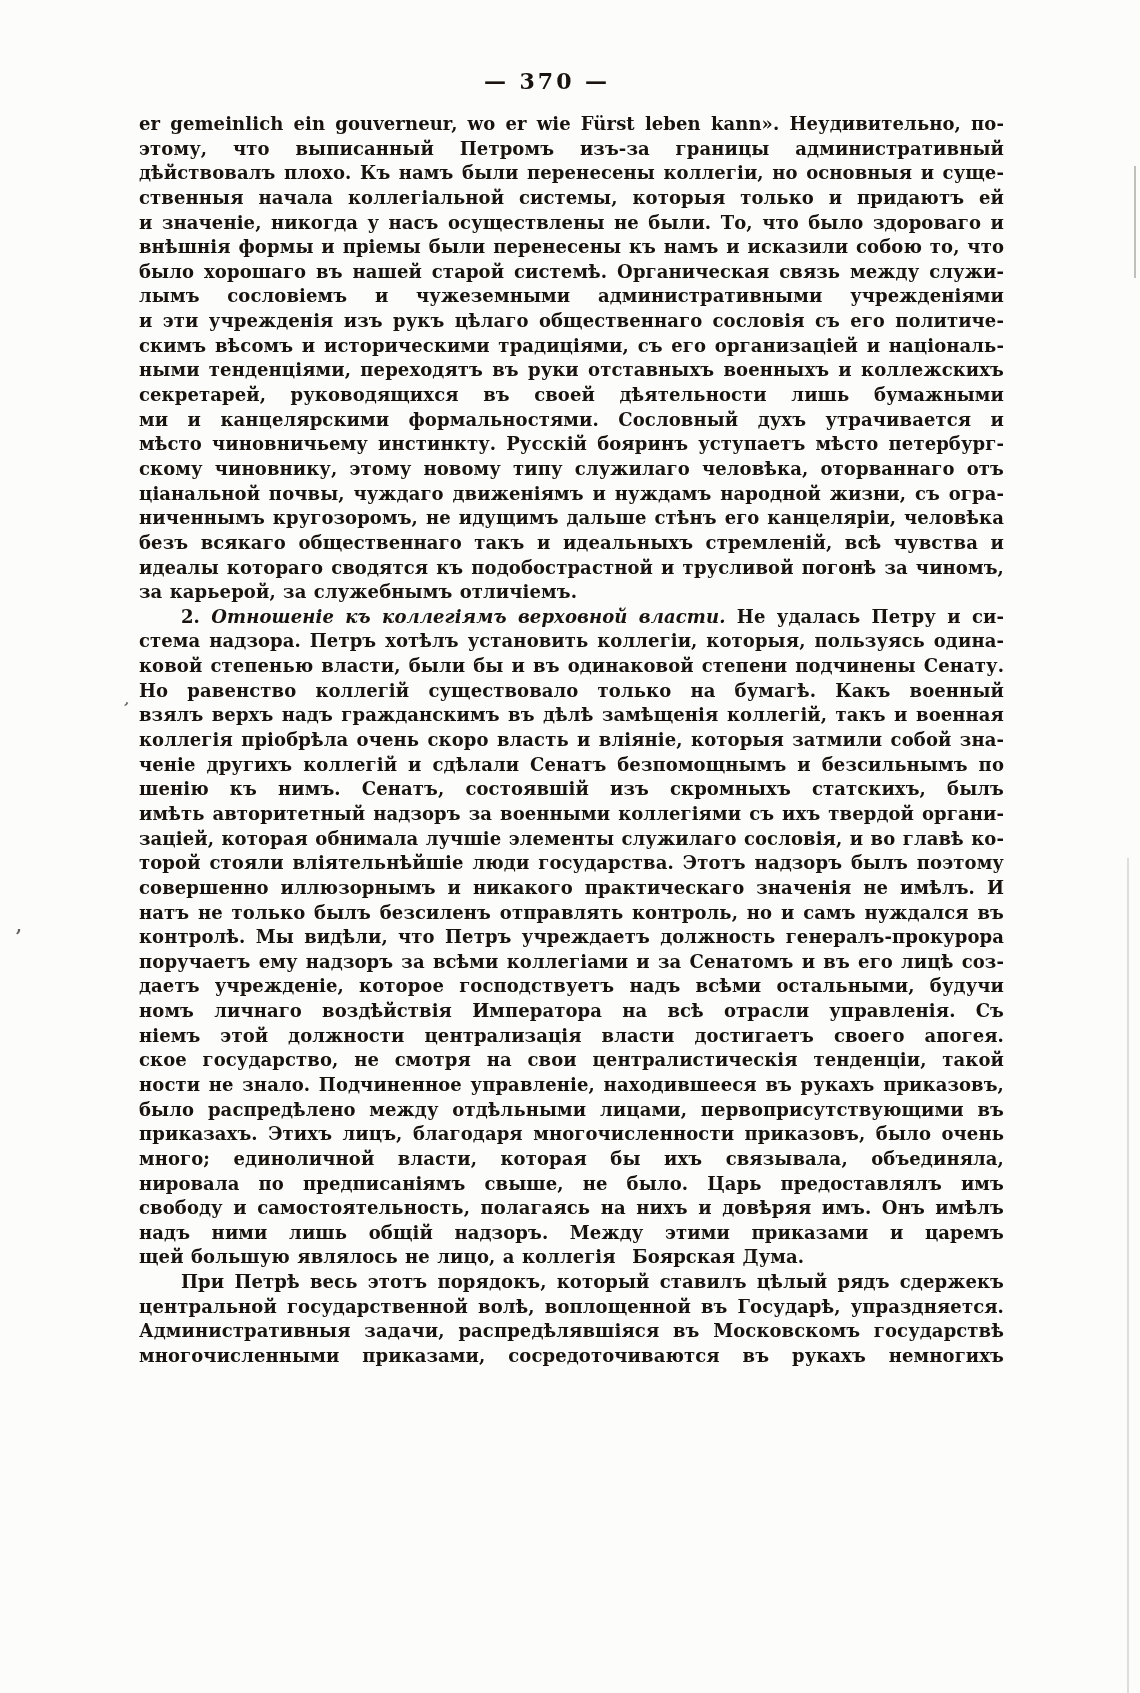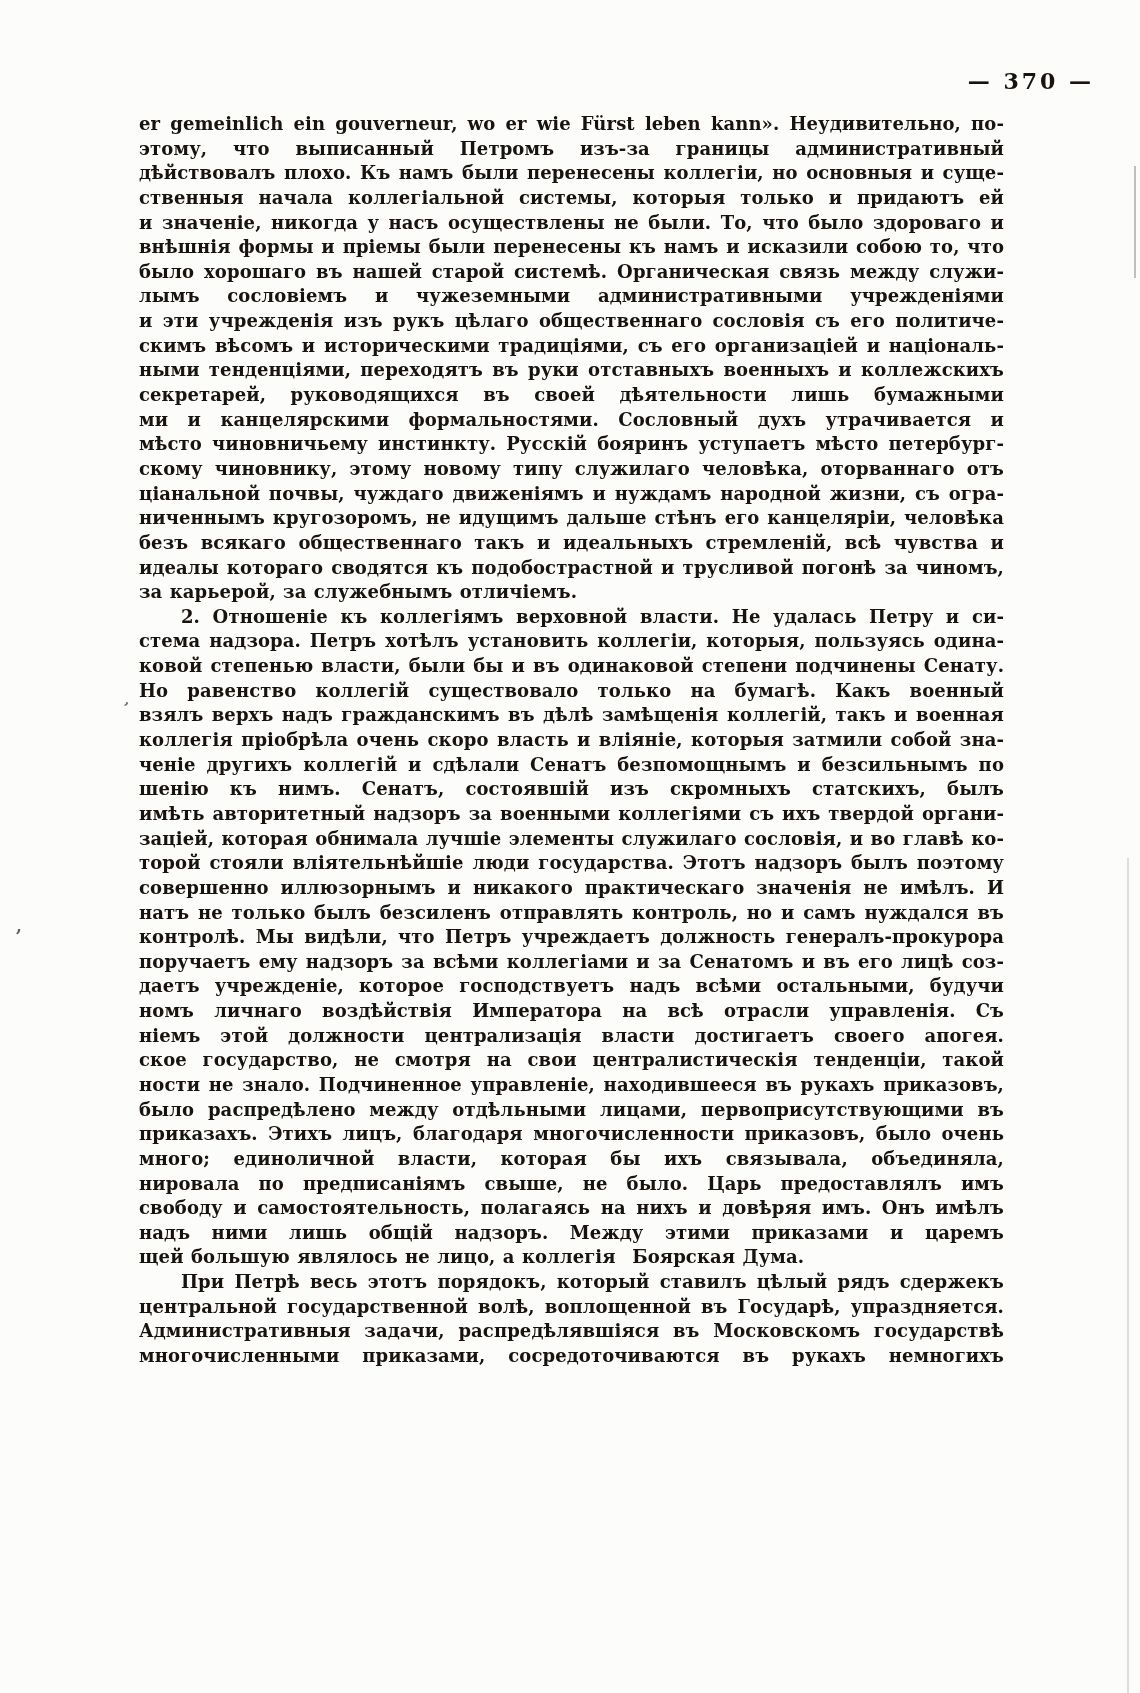--- a/index.html
+++ b/index.html
@@ -17,21 +17,21 @@
   .page {
     position: absolute;
     inset: 0;
     color: #18130e;
   }
   .page-header {
     position: absolute;
     top: 68px;
     left: 0;
     width: 1094px;
-    text-align: right;
+    text-align: center;
   }
   .page-number {
     font-size: 22px;
     font-weight: 700;
     letter-spacing: 3px;
     white-space: nowrap;
   }
   .text-block {
     position: absolute;
     left: 139px;
@@ -49,20 +49,21 @@
     text-align: justify;
     text-align-last: justify;
   }
   .line.flush {
     text-align-last: left;
   }
   .line.indent {
     text-indent: 42px;
   }
   .it {
+    font-style: italic;
   }
   
   .artifact {
     position: absolute;
     color: #4a4641;
   }
   .art-tick {
     left: 123px;
     top: 699px;
     font-size: 15px;

